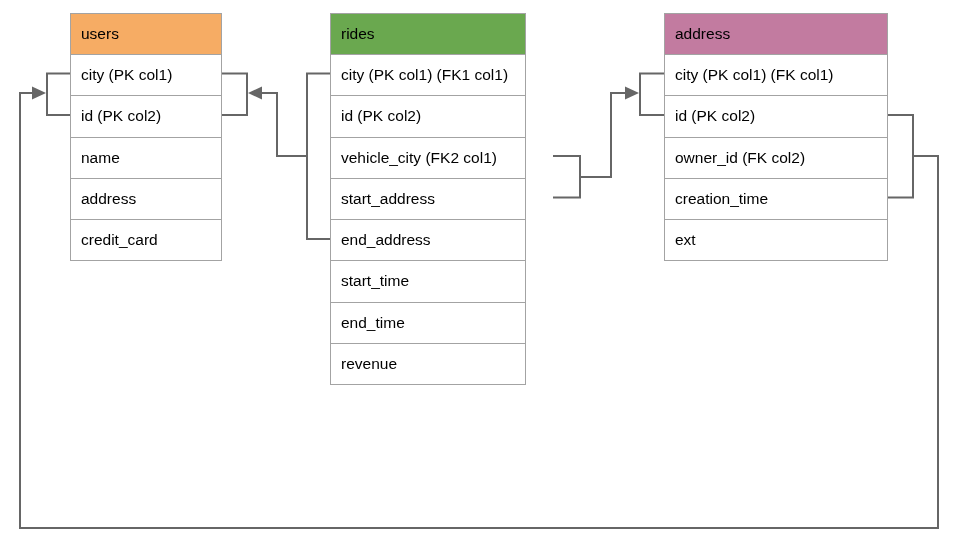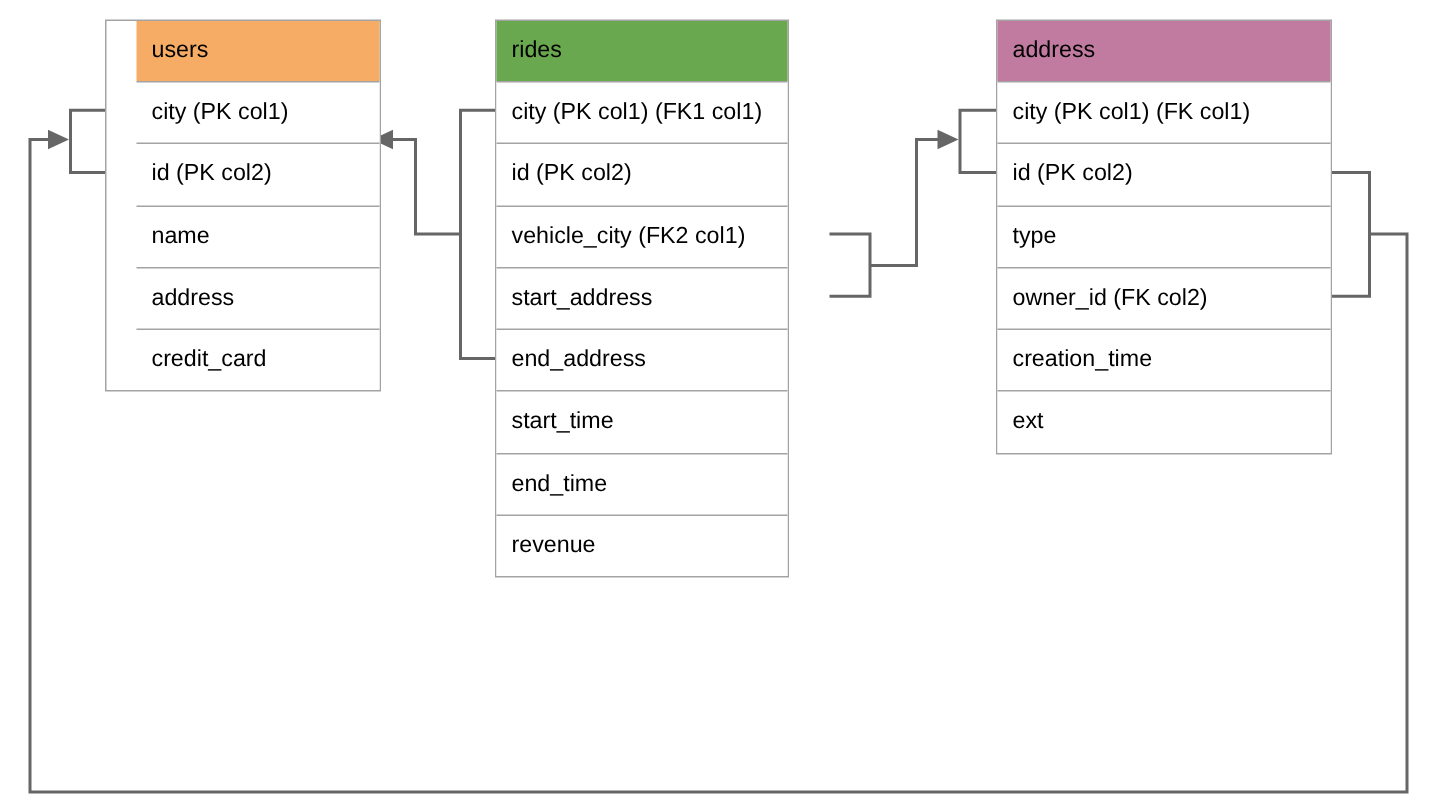--- a/index.html
+++ b/index.html
@@ -37,21 +37,21 @@
     box-sizing: border-box;
     height: 41.3px;
     line-height: 40.3px;
     border-top: 1px solid #a3a3a3;
     padding: 0 10px;
     font-size: 15.5px;
     background: #ffffff;
     white-space: nowrap;
     overflow: hidden;
   }
-  .tbl-users    { left: 70px;  top: 13px; width: 184px; padding-left: 20px; }
+  .tbl-users    { left: 70px;  top: 13px; width: 152px; }
   .tbl-rides    { left: 330px; top: 13px; width: 196px; }
   .tbl-vehicles { left: 664px; top: 13px; width: 224px; }
 </style>
 </head>
 <body>
 
 <div class="canvas">
 
   <svg class="connectors" viewBox="0 0 960 540" xmlns="http://www.w3.org/2000/svg">
 
@@ -100,20 +100,19 @@
         <div class="row">end_time</div>
         <div class="row">revenue</div>
       </div>
   </div>
 
   <div class="db-table tbl-vehicles">
     <div class="tbl-header" style="background: rgb(194, 123, 160);">address</div>
     <div>
         <div class="row">city (PK col1) (FK col1)</div>
         <div class="row">id (PK col2)</div>
-        <div class="row">type</div>
         <div class="row">owner_id (FK col2)</div>
         <div class="row">creation_time</div>
         <div class="row">ext</div>
       </div>
   </div>
 
 </div>
 
 </body></html>

